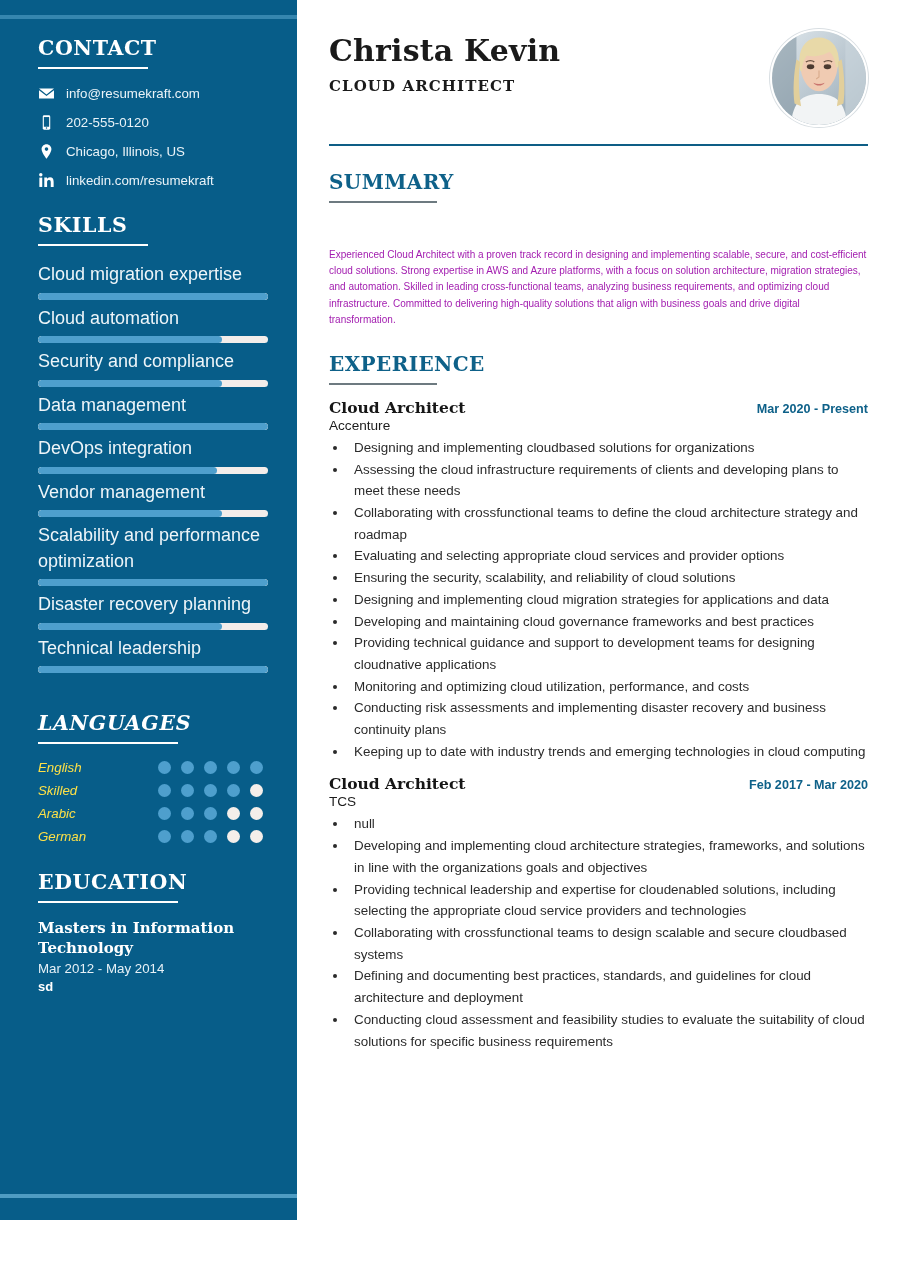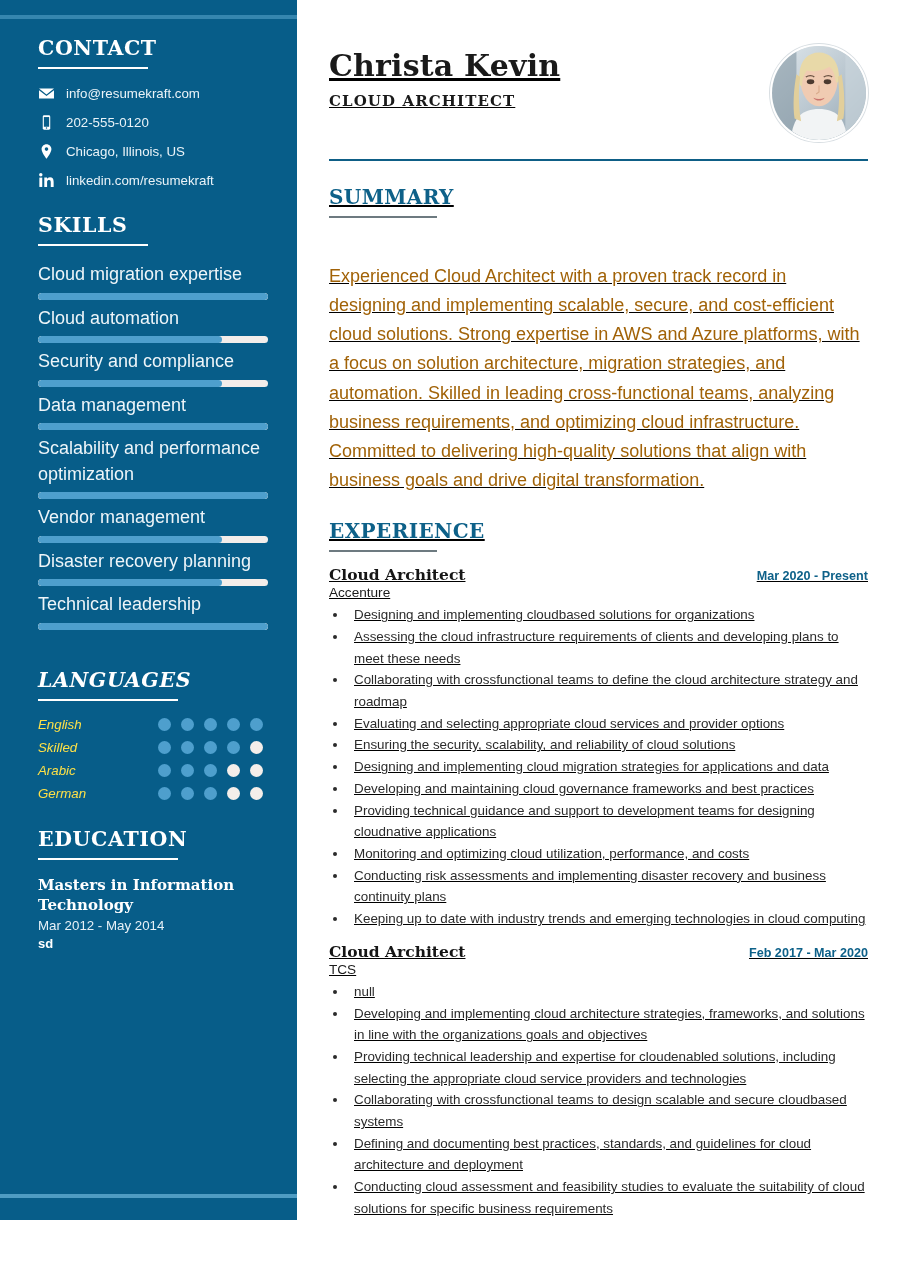--- a/index.html
+++ b/index.html
@@ -79,21 +79,21 @@
 
   .sec-edu { margin-top:26px; }
   .edu-degree {
     font-family:"DejaVu Serif", serif; font-weight:bold;
     font-size:15px; line-height:1.33; color:#ffffff;
   }
   .edu-date { font-size:13.3px; color:#e7f1f7; margin-top:2px; }
   .edu-school { font-size:13px; color:#ffffff; font-weight:bold; margin-top:3px; }
 
   
-  .main { flex:1; padding:44px 32px 0 32px; position:relative;text-decoration:underline; }
+  .main { flex:1; padding:29px 32px 0 32px; position:relative; }
   .head-row { display:flex; align-items:flex-start; }
   .head-text { flex:1; padding-top:4px; }
   .name {
     font-family:"DejaVu Serif", serif; font-weight:bold;
     font-size:30px; color:#1a1a1a; letter-spacing:.2px;
   }
   .role {
     font-family:"DejaVu Serif", serif; font-weight:bold;
     font-size:15px; color:#1a1a1a; letter-spacing:1.1px;
     margin-top:9px;
@@ -109,21 +109,21 @@
   .head-rule { height:2px; background:#0E5E86; margin:17px 0 0 0; }
 
   .m-sec { margin-top:24px; }
   .m-head {
     font-family:"DejaVu Serif", serif; font-weight:bold;
     font-size:20px; color:#0E6189; letter-spacing:.4px;
   }
   .m-rule { width:108px; height:2px; background:#6d7a80; margin:7px 0 13px 0; }
 
   .summary {
-    font-size:18px; line-height:1.62; color:#a16207;margin-top:44px;
+    font-size:10px; line-height:1.62; color:#a21caf;margin-top:44px;
   }
 
   .job { margin-bottom:6px; }
   .job-top { display:flex; align-items:baseline; }
   .job-title {
     font-family:"DejaVu Serif", serif; font-weight:bold;
     font-size:15.5px; color:#161616; flex:1;
   }
   .job-date {
     font-size:12.6px; font-weight:bold; color:#0E6189; white-space:nowrap;
@@ -219,29 +219,35 @@
                 <div class="bar-fill" style="width: 80%;"></div>
               </div>
             </div>
             <div class="skill">
               <div class="skill-name">Data management</div>
               <div class="bar">
                 <div class="bar-fill" style="width: 100%;"></div>
               </div>
             </div>
             <div class="skill">
+              <div class="skill-name">DevOps integration</div>
+              <div class="bar">
+                <div class="bar-fill" style="width: 78%;"></div>
+              </div>
+            </div>
+            <div class="skill">
+              <div class="skill-name">Vendor management</div>
+              <div class="bar">
+                <div class="bar-fill" style="width: 80%;"></div>
+              </div>
+            </div>
+            <div class="skill">
               <div class="skill-name">Scalability and performance optimization</div>
               <div class="bar">
                 <div class="bar-fill" style="width: 100%;"></div>
-              </div>
-            </div>
-            <div class="skill">
-              <div class="skill-name">Vendor management</div>
-              <div class="bar">
-                <div class="bar-fill" style="width: 80%;"></div>
               </div>
             </div>
             <div class="skill">
               <div class="skill-name">Disaster recovery planning</div>
               <div class="bar">
                 <div class="bar-fill" style="width: 80%;"></div>
               </div>
             </div>
             <div class="skill">
               <div class="skill-name">Technical leadership</div>

